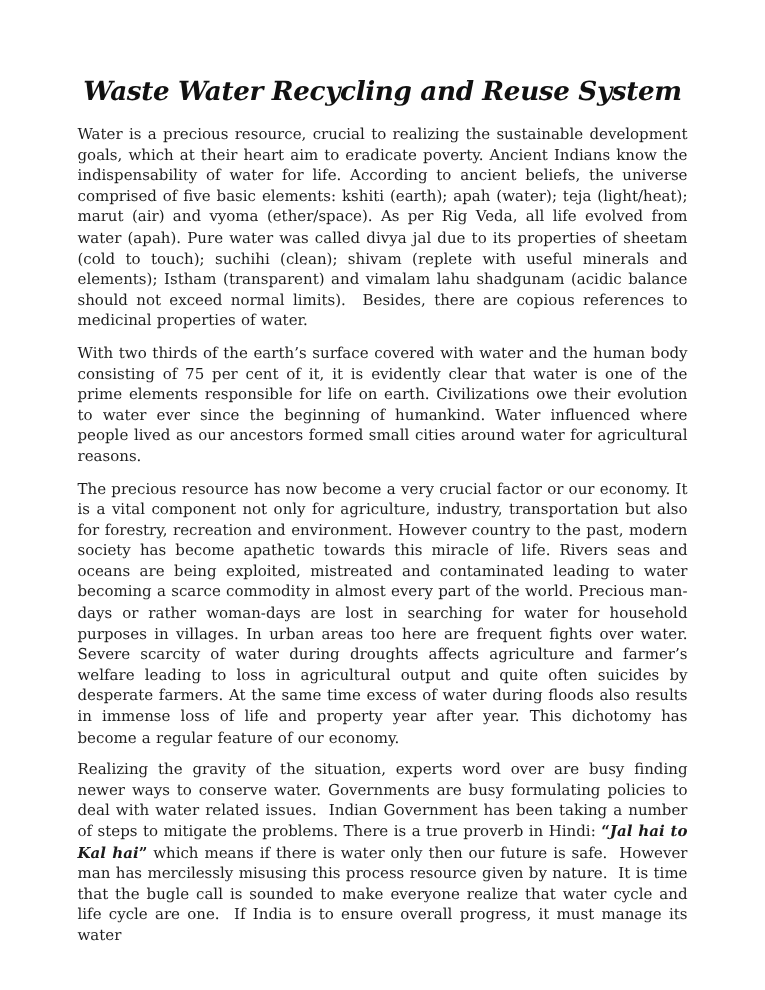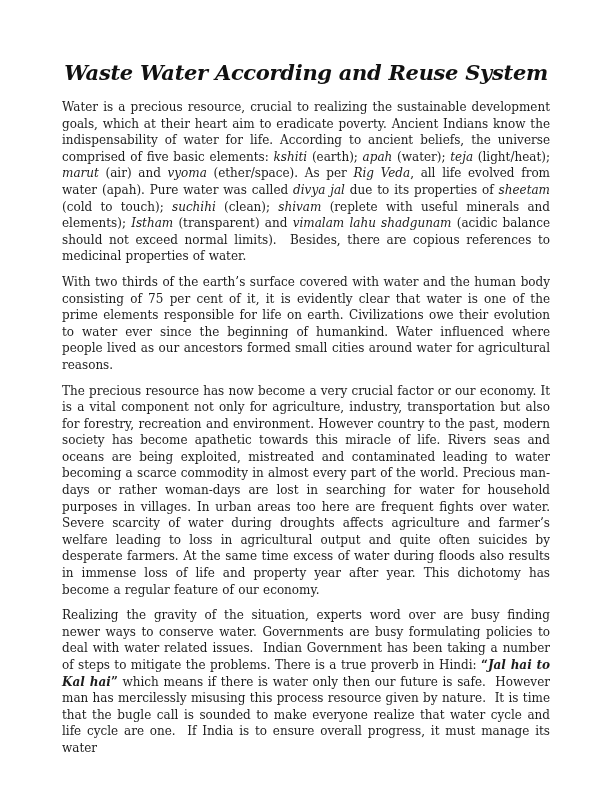--- a/index.html
+++ b/index.html
@@ -29,28 +29,28 @@
     color: #111111;
     white-space: nowrap;
   }
   .doc-body p {
     margin: 0 0 9px 0;
     font-size: 12px;
     line-height: 16.6px;
     text-align: justify;
     word-spacing: 0.4px;
   }
-  .doc-body .i  { font-style: italic; }
+  .doc-body .i  { }
   .doc-body .b  { font-weight: bold; }
   .doc-body .bi { font-weight: bold; font-style: italic; }
 </style>
 </head>
 <body>
 
 <div class="page">
-  <h1 class="doc-title">Waste Water According and Reuse System</h1>
+  <h1 class="doc-title">Waste Water Recycling and Reuse System</h1>
   <div class="doc-body">
       <p><span>Water is a precious resource, crucial to realizing the sustainable development goals, which at their heart aim to eradicate poverty. Ancient Indians know the indispensability of water for life. According to ancient beliefs, the universe comprised of five basic elements: </span><span class="i">kshiti</span><span> (earth); </span><span class="i">apah</span><span> (water); </span><span class="i">teja</span><span> (light/heat); </span><span class="i">marut</span><span> (air) and </span><span class="i">vyoma</span><span> (ether/space). As per </span><span class="i">Rig Veda</span><span>, all life evolved from water (apah). Pure water was called </span><span class="i">divya jal</span><span> due to its properties of </span><span class="i">sheetam</span><span> (cold to touch); </span><span class="i">suchihi</span><span> (clean); </span><span class="i">shivam</span><span> (replete with useful minerals and elements); </span><span class="i">Istham</span><span> (transparent) and </span><span class="i">vimalam lahu shadgunam</span><span> (acidic balance should not exceed normal limits).&nbsp; Besides, there are copious references to medicinal properties of water.</span></p>
       <p><span>With two thirds of the earth’s surface covered with water and the human body consisting of 75 per cent of it, it is evidently clear that water is one of the prime elements responsible for life on earth. Civilizations owe their evolution to water ever since the beginning of humankind. Water influenced where people lived as our ancestors formed small cities around water for agricultural reasons.</span></p>
       <p><span>The precious resource has now become a very crucial factor or our economy. It is a vital component not only for agriculture, industry, transportation but also for forestry, recreation and environment. However country to the past, modern society has become apathetic towards this miracle of life. Rivers seas and oceans are being exploited, mistreated and contaminated leading to water becoming a scarce commodity in almost every part of the world. Precious man-days or rather woman-days are lost in searching for water for household purposes in villages. In urban areas too here are frequent fights over water. Severe scarcity of water during droughts affects agriculture and farmer’s welfare leading to loss in agricultural output and quite often suicides by desperate farmers. At the same time excess of water during floods also results in immense loss of life and property year after year. This dichotomy has become a regular feature of our economy.</span></p>
       <p><span>Realizing the gravity of the situation, experts word over are busy finding newer ways to conserve water. Governments are busy formulating policies to deal with water related issues.&nbsp; Indian Government has been taking a number of steps to mitigate the problems. There is a true proverb in Hindi: </span><span class="b">“</span><span class="bi">Jal hai to Kal hai</span><span class="b">”</span><span> which means if there is water only then our future is safe.&nbsp; However man has mercilessly misusing this process resource given by nature.&nbsp; It is time that the bugle call is sounded to make everyone realize that water cycle and life cycle are one.&nbsp; If India is to ensure overall progress, it must manage its water</span></p>
     </div>
 </div>
 
 </body></html>

